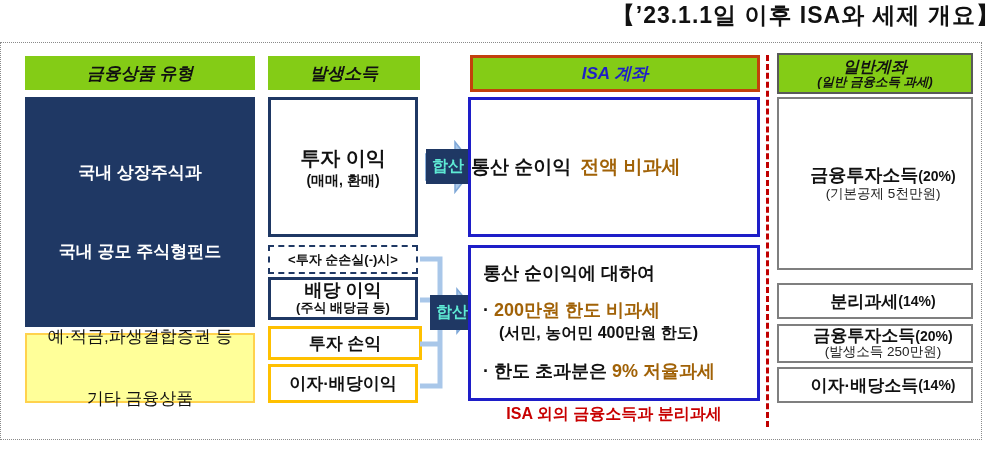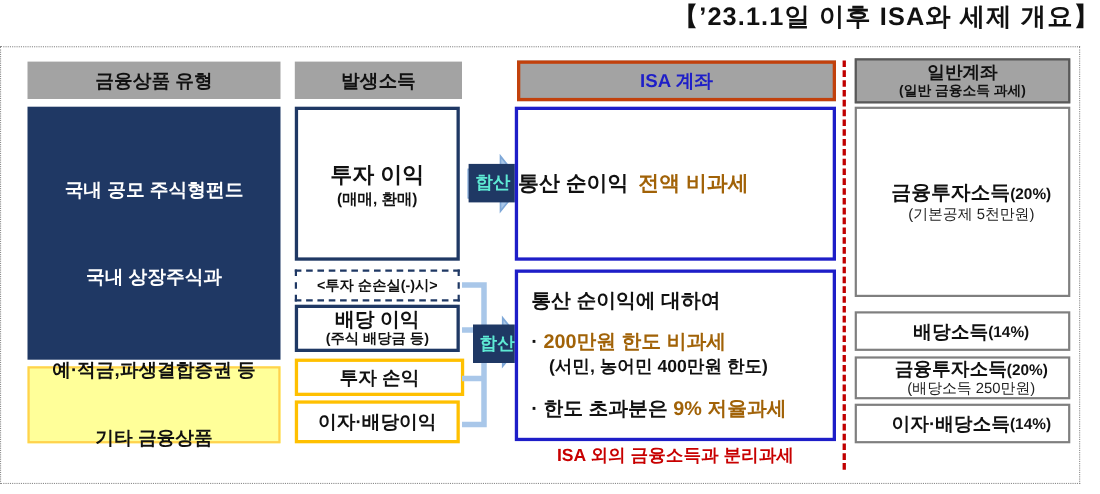--- a/index.html
+++ b/index.html
@@ -4,32 +4,32 @@
 <style>
   html,body{margin:0;padding:0;background:#fff;}
   body{width:1000px;height:449px;position:relative;font-family:"Liberation Sans","DejaVu Sans",sans-serif;color:#111;}
   .abs{position:absolute;box-sizing:border-box;}
   .cc{display:flex;align-items:center;justify-content:center;text-align:center;}
   .col{flex-direction:column;}
 
   .title{left:0;top:4;width:1000px;text-align:right;font-size:23px;font-weight:bold;letter-spacing:1px;}
   .outer{left:8;top:42px;width:982px;height:398px;border:1px dotted #8a8a8a;}
 
-  .hdr{background:#a3a3a3;font-weight:bold;font-size:17px;}
+  .hdr{background:#84cc16;font-weight:bold;font-size:17px;font-style:italic;}
   .hdr-product{left:25px;top:56px;width:230px;height:34px;}
   .hdr-income{left:268px;top:56px;width:152px;height:34px;}
   .hdr-isa{left:470px;top:55px;width:290px;height:37px;border:3px solid #c2410c;color:#1E1EC8;}
   .hdr-gen{left:777px;top:53px;width:196px;height:41px;border:2px solid #595959;line-height:1.12;}
   .hdr-gen .l1{font-size:16px;font-weight:bold;}
   .hdr-gen .l2{font-size:12.5px;font-weight:bold;}
 
   .redline{left:766px;top:55px;height:372px;width:0;border-left:3px dashed #C00000;}
 
   .navybox{left:25px;top:97px;width:230px;height:230px;background:#1F3864;color:#fff;font-size:17px;font-weight:bold;gap:56px;}
-  .yellowbox{left:25px;top:333px;width:230px;height:70px;background:#FFFF99;border:2px solid #FFD24D;font-size:17px;font-weight:bold;line-height:1.3;gap:40px;}
+  .yellowbox{left:25px;top:333px;width:230px;height:70px;background:#FFFF99;border:2px solid #FFD24D;font-size:17px;font-weight:normal;line-height:1.3;gap:40px;}
 
   .navy-border{border:3px solid #1F3864;background:#fff;}
   .gold-border{border:3px solid #FFC000;background:#fff;}
   .invest{left:268px;top:97px;width:150px;height:140px;}
   .invest .main{font-size:20px;font-weight:bold;}
   .invest .sub{font-size:14px;font-weight:bold;}
   .netloss{left:268px;top:245px;width:150px;height:29px;border:2px dashed #1F3864;background:#fff;font-size:13px;font-weight:bold;}
   .dividend{left:268px;top:277px;width:150px;height:43px;line-height:1.1;}
   .dividend .main{font-size:18px;font-weight:bold;}
   .dividend .sub{font-size:13px;font-weight:bold;}
@@ -74,22 +74,22 @@
 <div class="abs cc hdr hdr-income">발생소득</div>
 <div class="abs cc hdr hdr-isa">ISA 계좌</div>
 <div class="abs cc col hdr hdr-gen">
   <span class="l1">일반계좌</span>
   <span class="l2">(일반 금융소득 과세)</span>
 </div>
 
 <div class="abs redline"></div>
 
 <div class="abs cc col navybox">
+  <span>국내 상장주식과</span>
   <span>국내 공모 주식형펀드</span>
-  <span>국내 상장주식과</span>
 </div>
 <div class="abs cc col yellowbox">
   <span>예·적금,파생결합증권 등</span>
   <span>기타 금융상품</span>
 </div>
 
 <div class="abs cc col navy-border invest">
   <span class="main">투자 이익</span>
   <span class="sub">(매매, 환매)</span>
 </div>
@@ -133,25 +133,25 @@
 </div>
 <div class="abs rednote">ISA 외의 금융소득과 분리과세</div>
 
 <div class="abs cc col gray-border gen1">
   <div>
     <span class="main-lg">금융투자소득</span><span class="rate">(20%)</span>
   </div>
   <div class="gsub">(기본공제 5천만원)</div>
 </div>
 <div class="abs cc gray-border gen2">
-  <span class="main-md">배당소득</span>
+  <span class="main-md">분리과세</span>
     <span class="rate">(14%)</span>
 </div>
 <div class="abs cc col gray-border gen3">
   <div>
     <span class="main-md">금융투자소득</span><span class="rate">(20%)</span>
   </div>
-  <div class="gsub">(배당소득 250만원)</div>
+  <div class="gsub">(발생소득 250만원)</div>
 </div>
 <div class="abs cc gray-border gen4">
   <span class="main-md">이자·배당소득</span>
     <span class="rate">(14%)</span>
 </div>
 
 </body></html>

